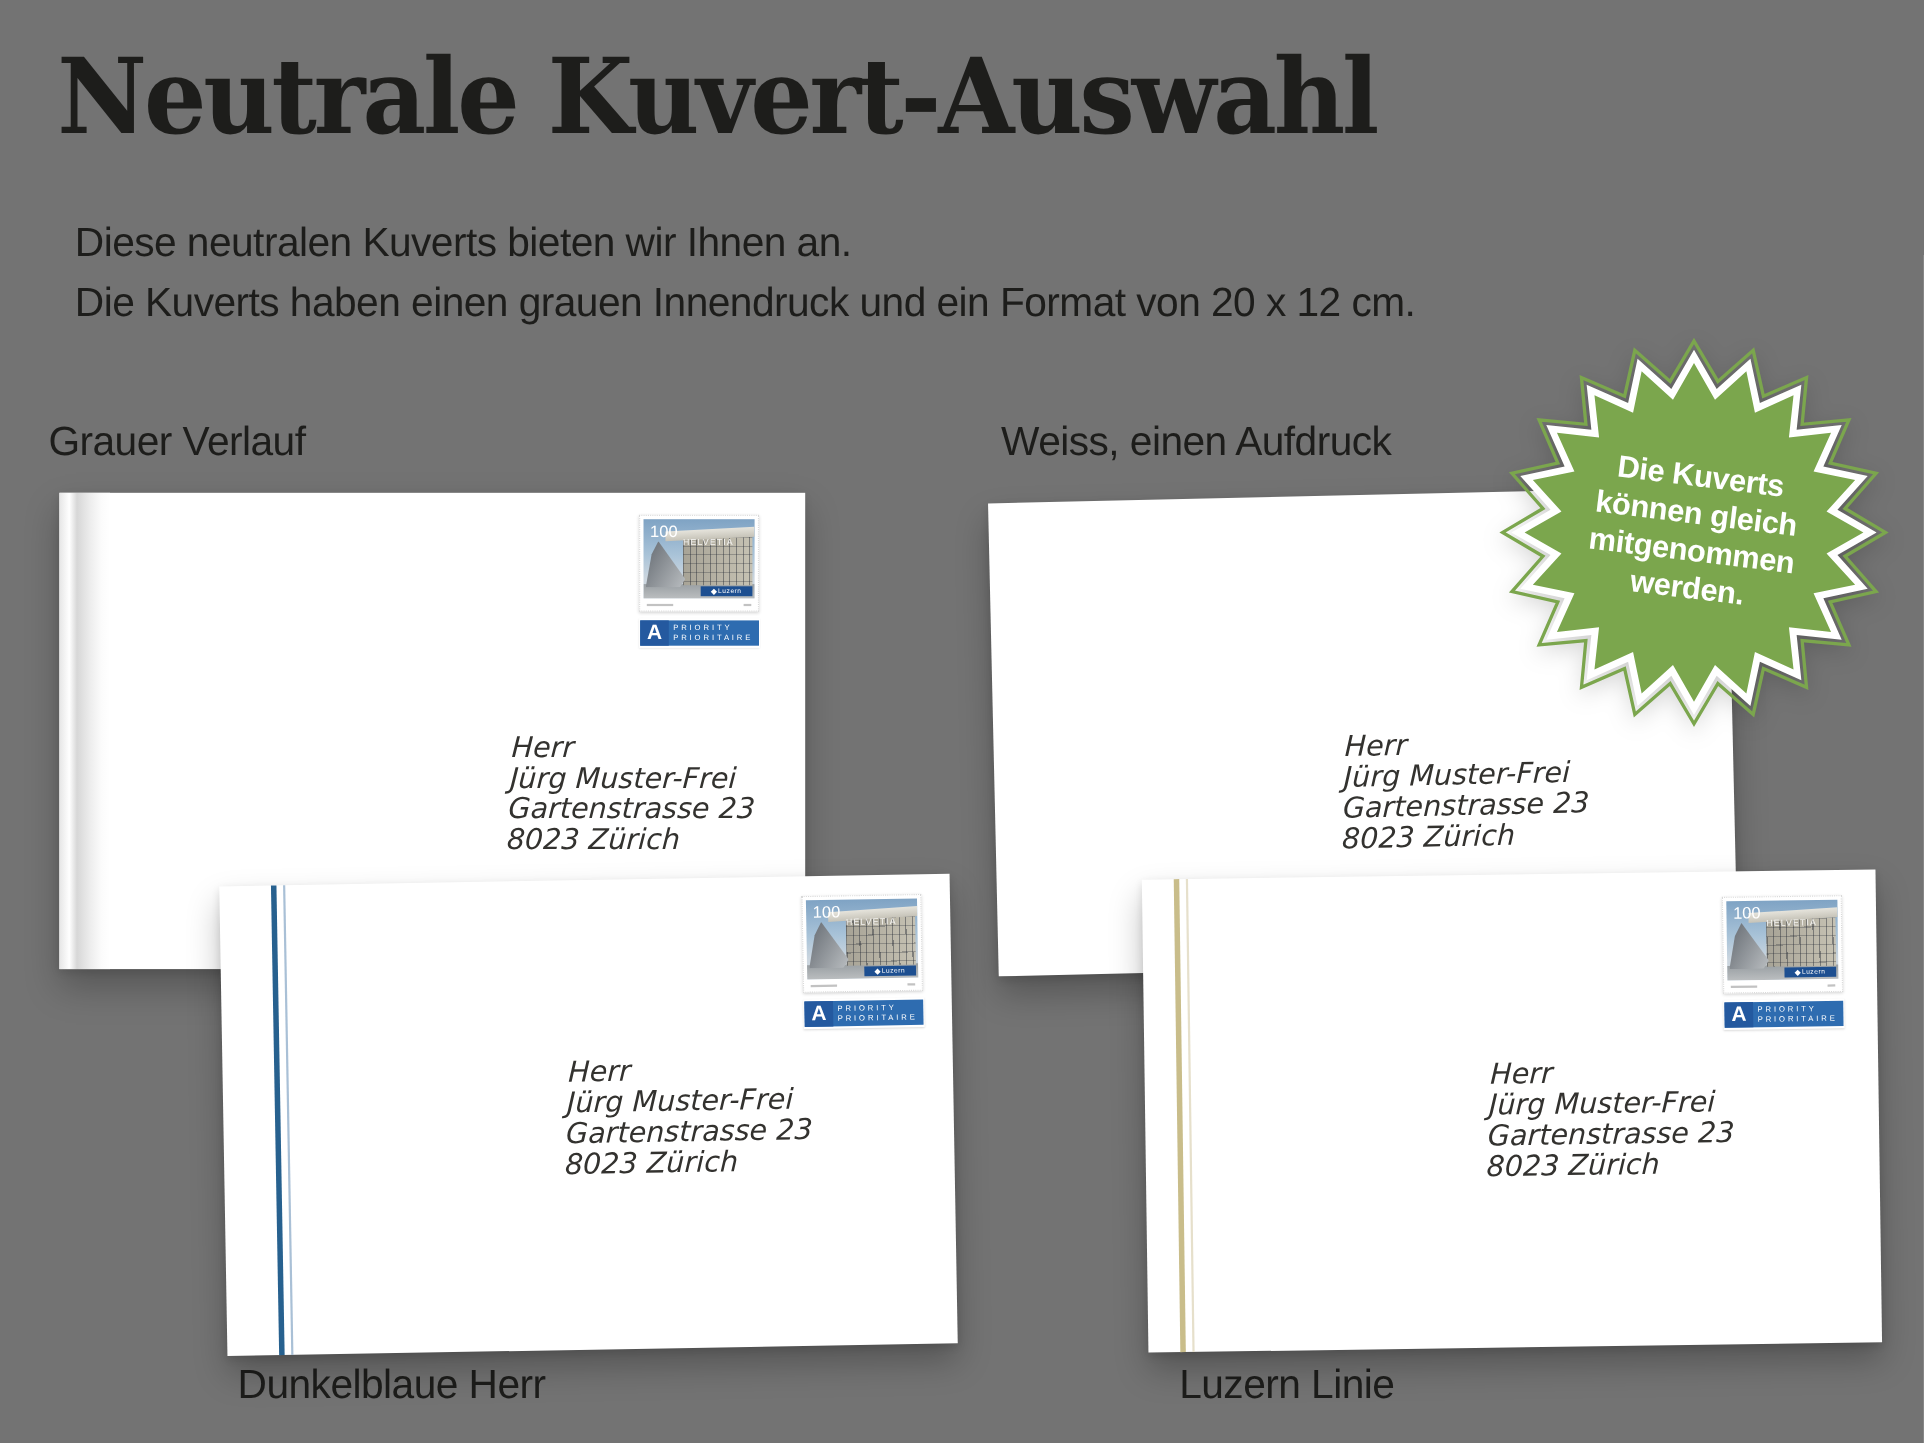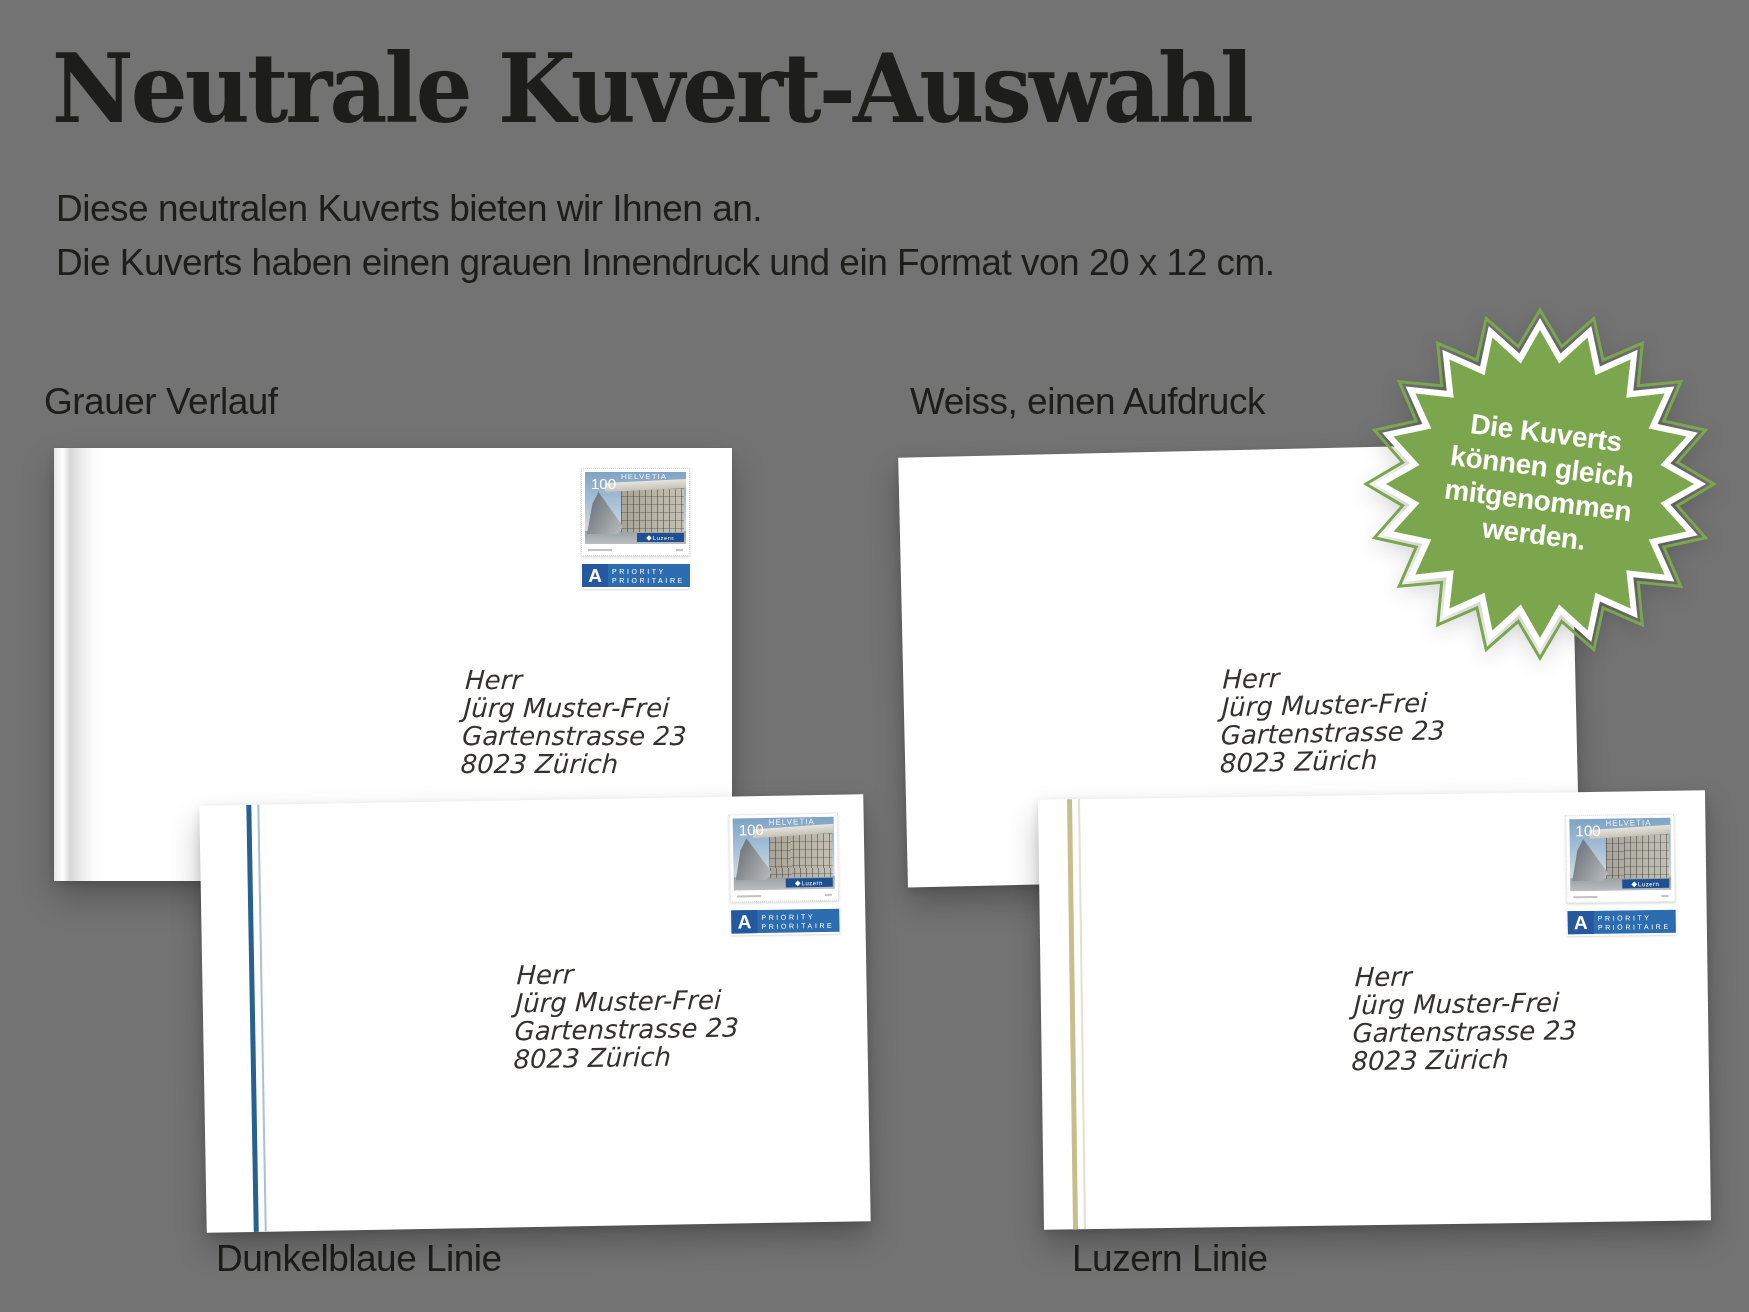--- a/index.html
+++ b/index.html
@@ -5,21 +5,21 @@
   html,body{margin:0;padding:0;}
   body{width:1749px;height:1312px;overflow:hidden;background:#ececec;
        font-family:"Liberation Sans","DejaVu Sans",sans-serif;color:#1d1d1b;}
   .page{position:relative;width:1749px;height:1312px;background:#737373;}
 
   
   .title{position:absolute;left:52px;top:38px;margin:0;
          font-family:"DejaVu Serif","Liberation Serif",serif;font-weight:700;
          font-size:95px;letter-spacing:-3px;line-height:1.08;color:#1d1d1b;
          transform:scaleX(.94);transform-origin:left top;white-space:nowrap;}
-  .intro{position:absolute;left:56px;top:182px;margin:0;font-size:37px;
+  .intro{position:absolute;left:56px;top:182px;margin:12px;font-size:37px;
          line-height:54px;letter-spacing:-.5px;color:#1d1d1b;}
   .section-label{position:absolute;font-size:37px;letter-spacing:-.5px;color:#1d1d1b;white-space:nowrap;}
   .lbl-1{left:44px;top:381px;}
   .lbl-2{left:910px;top:381px;}
   .lbl-3{left:216px;top:1238px;}
   .lbl-4{left:1072px;top:1238px;}
 
   
   .envelope{position:absolute;background:#ffffff;
             box-shadow:0 16px 30px rgba(0,0,0,.25),0 3px 8px rgba(0,0,0,.12);}
@@ -64,21 +64,21 @@
             repeating-linear-gradient(180deg,rgba(40,45,55,.30) 0 1px,transparent 1px 8px),
             linear-gradient(90deg,#a7a396,#c6c2b3);}
   .wedge{position:absolute;left:2px;top:20px;width:36px;height:42px;
          clip-path:polygon(0 100%,15% 28%,32% 0,100% 82%,86% 100%);
          background:linear-gradient(120deg,#646a71,#b9bdc0);}
   .luzern-bar{position:absolute;right:2px;bottom:2px;width:47px;height:9px;background:#1d4f91;
               display:flex;align-items:center;justify-content:center;gap:2px;}
   .luzern-bar .diamond{width:4px;height:4px;background:#fff;transform:rotate(45deg);flex:0 0 auto;}
   .luzern-bar .city{color:#fff;font-size:6px;line-height:6px;letter-spacing:.5px;}
   .stamp-value{position:absolute;left:6px;top:3px;color:#fff;font-size:15px;font-weight:400;letter-spacing:0;}
-  .stamp-country{position:absolute;left:36px;top:0;color:rgba(255,255,255,.85);font-size:8px;letter-spacing:1px;}
+  .stamp-country{position:absolute;left:36px;top:16px;color:rgba(255,255,255,.85);font-size:8px;letter-spacing:1px;}
   .fineprint{position:absolute;bottom:4px;height:2px;background:#c2c2c2;}
   .fp-left{left:6px;width:24px;}
   .fp-right{right:6px;width:7px;}
 
   
   .priority{position:absolute;left:0;top:94px;width:110px;height:27px;background:#fff;
             box-shadow:0 1px 2px rgba(0,0,0,.15);}
   .priority-inner{position:absolute;left:1px;right:1px;top:2px;bottom:2px;background:#2e6cb0;
                   display:flex;align-items:stretch;}
   .priority .a{width:26px;background:#24599f;color:#fff;font-size:19px;font-weight:bold;
@@ -100,21 +100,21 @@
 
   <h1 class="title">Neutrale Kuvert-Auswahl</h1>
 
   <p class="intro">
     <span>Diese neutralen Kuverts bieten wir Ihnen an.</span><br>
     <span>Die Kuverts haben einen grauen Innendruck und ein Format von 20 x 12 cm.</span>
   </p>
 
   <div class="section-label lbl-1">Grauer Verlauf</div>
   <div class="section-label lbl-2">Weiss, einen Aufdruck</div>
-  <div class="section-label lbl-3">Dunkelblaue Linie</div>
+  <div class="section-label lbl-3">Dunkelblaue Herr</div>
   <div class="section-label lbl-4">Luzern Linie</div>
 
   <div class="envelope env1">
     <div class="spine"></div>
     <div class="stamp-slot">
   <div class="stamp">
     <div class="photo">
       <div class="ground"></div>
       <div class="facade"></div>
       <div class="roof"></div>

